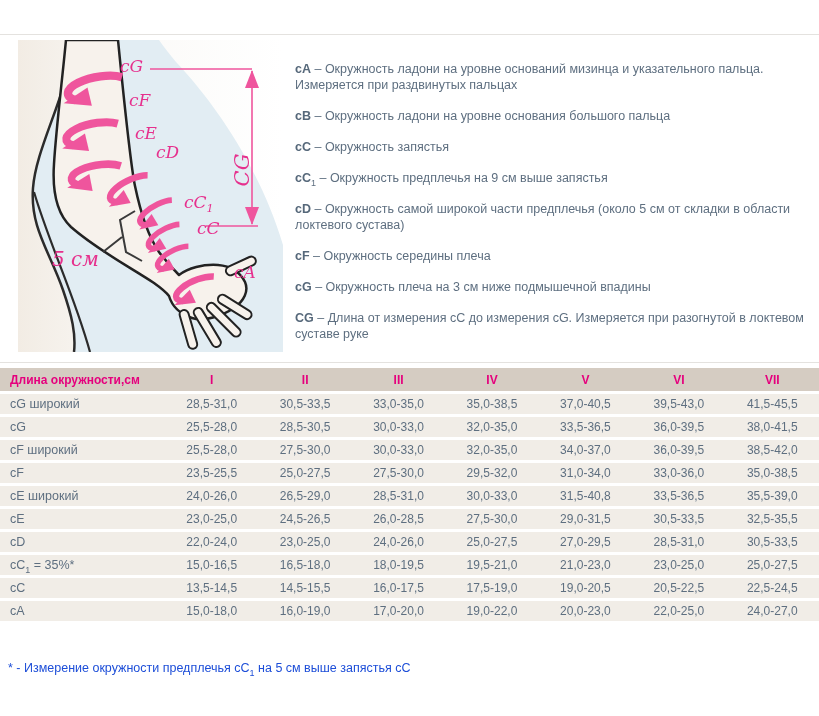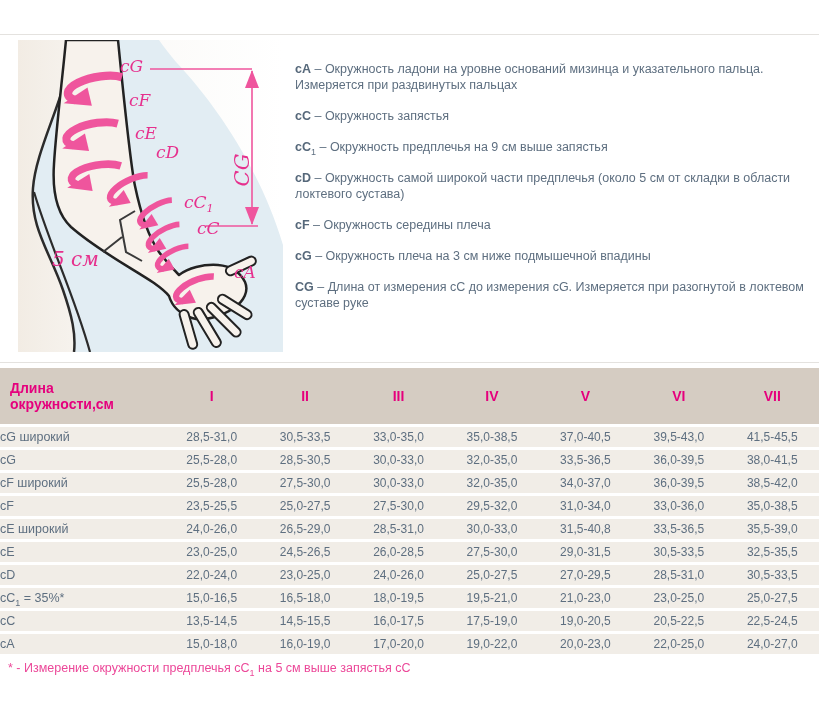--- a/index.html
+++ b/index.html
@@ -18,28 +18,28 @@
   
   .descs{position:absolute;left:295px;top:46px;width:516px;}
   .descs p{margin:15px 0 10px 0;font-size:12.5px;line-height:16px;color:#5e6f80;}
   .descs b{font-weight:bold;color:#56687a;}
   .descs sub,.note sub,.size-table sub{font-size:9px;line-height:0;}
 
   
   .size-table{position:absolute;left:0;top:365px;width:819px;
     border-collapse:separate;border-spacing:0 3px;table-layout:fixed;}
   .size-table th{background:#d5ccc2;color:#e5007d;font-weight:bold;
-    font-size:14px;height:23px;padding:12px;text-align:center;}
+    font-size:12px;height:23px;padding:0;text-align:center;}
   .size-table th.lbl{text-align:left;padding-left:10px;}
   .size-table td{background:#f1ede7;font-size:12px;color:#5e6f80;
     height:20px;padding:0;text-align:center;}
-  .size-table td.lbl{text-align:left;padding-left:0;font-size:12.5px;margin-top:7px;}
-
-  
-  .note{position:absolute;left:8px;font-size:12.5px;color:#ec4899;}
+  .size-table td.lbl{text-align:left;padding-left:10px;font-size:12.5px;margin-top:7px;}
+
+  
+  .note{position:absolute;left:8px;font-size:12.5px;color:#1d4ed8;}
   #note1{top:661px;}
   #note2{top:691px;margin-top:32px;}
 
   .figlabel{font-family:"DejaVu Serif","Liberation Serif",serif;font-style:italic;}
 </style>
 </head>
 <body>
 
 <div class="rule" id="rule-top"></div>
 <div class="rule" id="rule-mid"></div>
@@ -107,20 +107,21 @@
     <text transform="translate(231,130) rotate(-90)" text-anchor="middle" font-size="21">CG</text>
     <text x="34" y="226" font-size="20">5 см</text>
   </g>
 </svg>
 </div>
 
 <div class="descs">
 
     <p><b>cA</b><sub></sub><span> – Окружность ладони на уровне оснований мизинца и указательного пальца. Измеряется при раздвинутых пальцах</span></p>
 
+    <p><b>cB</b><sub></sub><span> – Окружность ладони на уровне основания большого пальца</span></p>
 
     <p><b>cC</b><sub></sub><span> – Окружность запястья</span></p>
 
     <p><b>cC</b><sub>1</sub><span> – Окружность предплечья на 9 см выше запястья</span></p>
 
     <p><b>cD</b><sub></sub><span> – Окружность самой широкой части предплечья (около 5 см от складки в области локтевого сустава)</span></p>
 
 
     <p><b>cF</b><sub></sub><span> – Окружность середины плеча</span></p>
 

